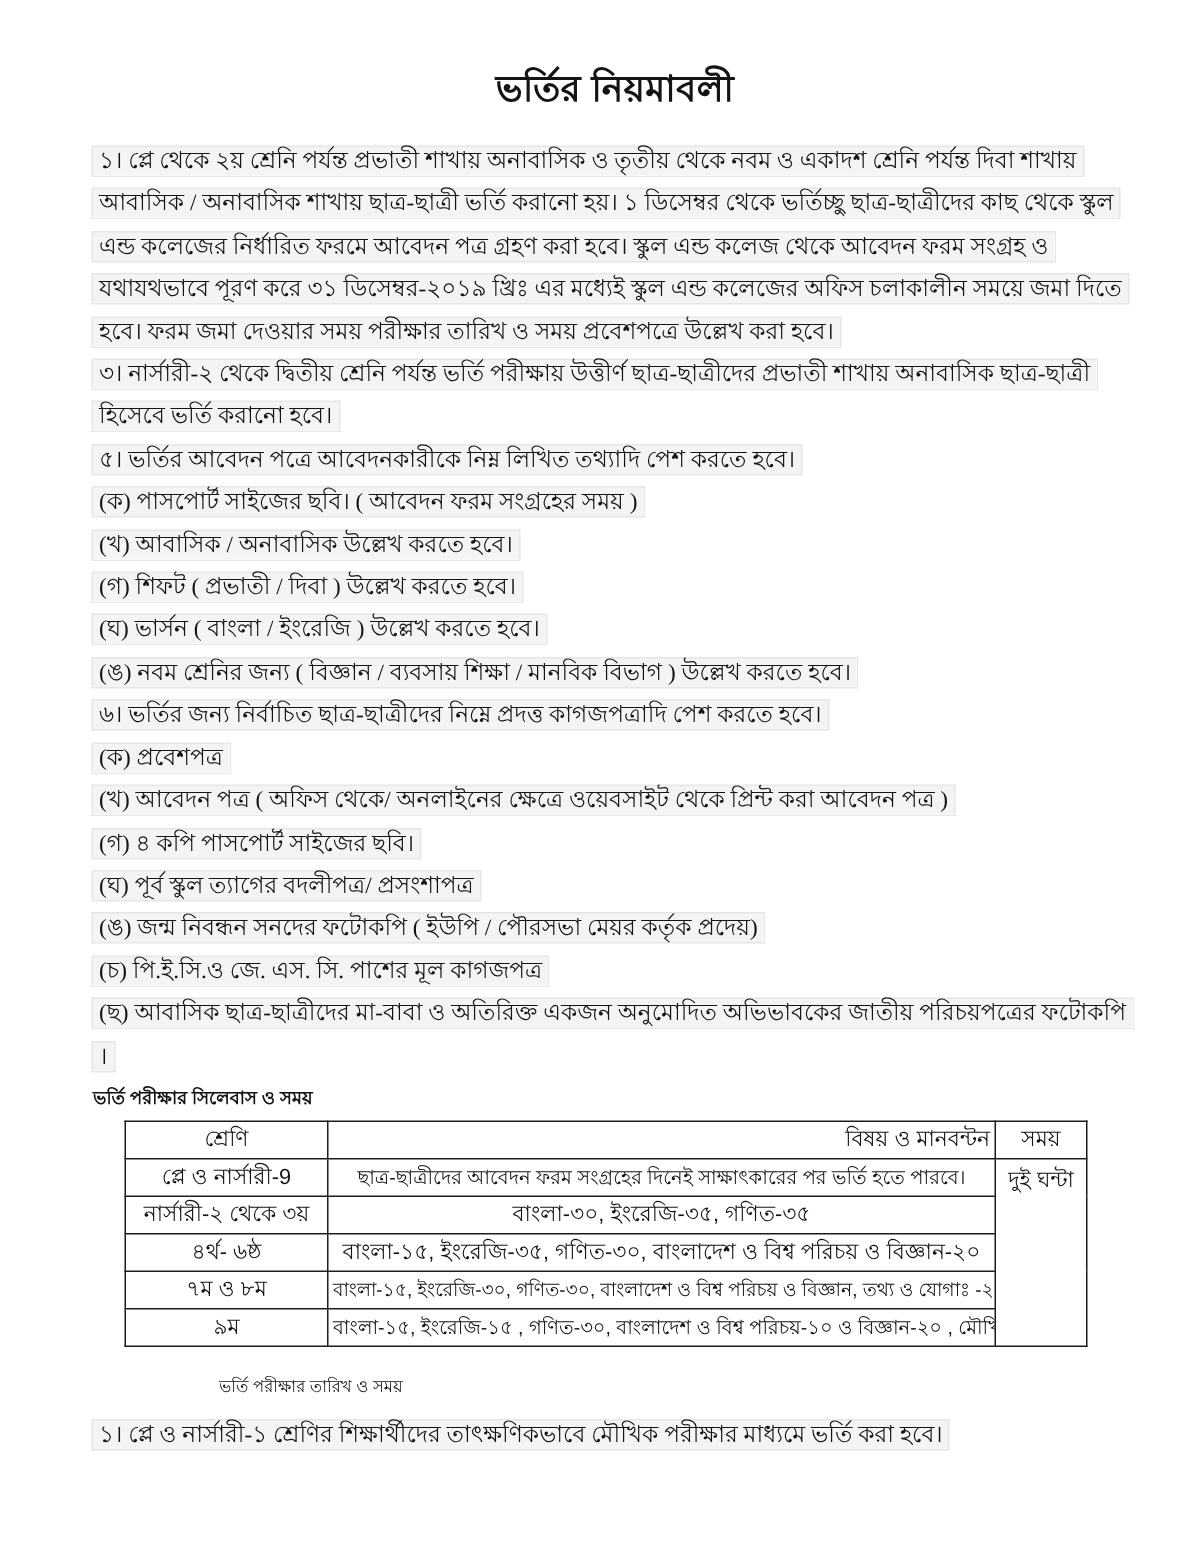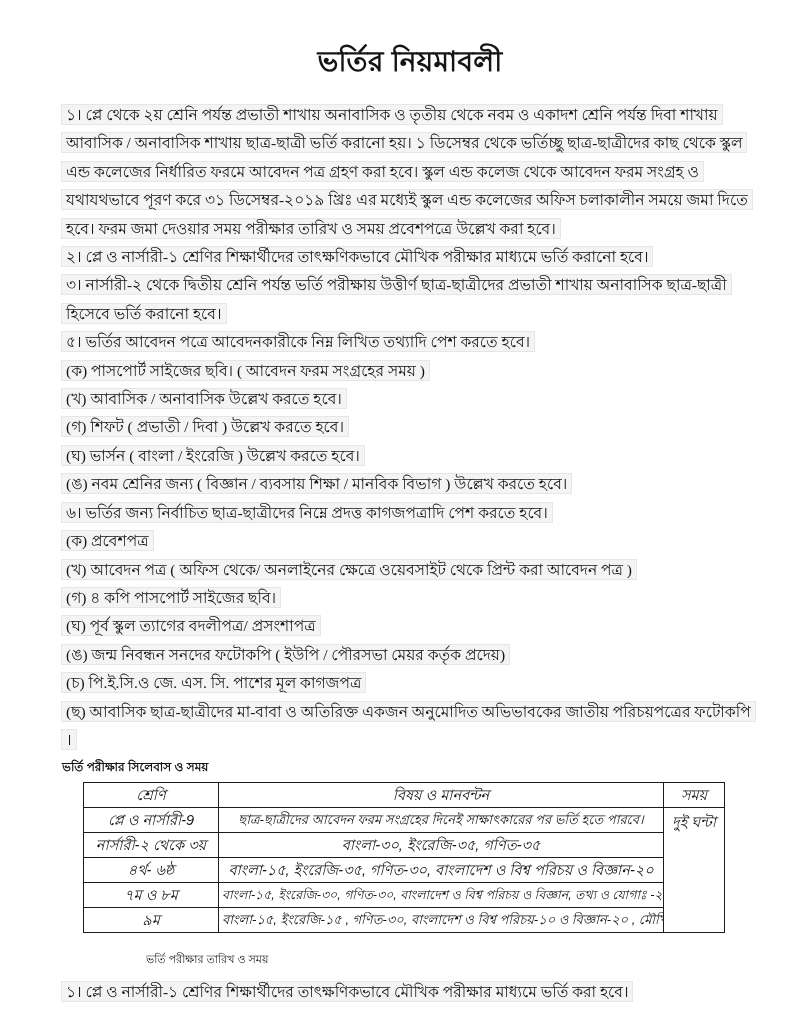--- a/index.html
+++ b/index.html
@@ -4,21 +4,21 @@
 <style>
   html, body { margin: 0; padding: 0; background: #ffffff; }
   body {
     width: 800px; height: 1035px; overflow: hidden;
     font-family: "Liberation Sans", "DejaVu Sans", sans-serif;
     color: #141414;
   }
   .page { padding: 40px 42px 0 62px; }
 
   h1.doc-title {
-    text-align: center; font-size: 28px; font-weight: bold;
+    text-align: center; font-size: 24px; font-weight: bold;
     margin: 0 0 14px 0; letter-spacing: 0.3px;
   }
 
   p.ln { margin: 0; font-size: 15.5px; line-height: 28.4px; }
 
   
   .hl {
     background: #f4f4f4;
     box-shadow: 0 0 0 1px #e6e6e6;
     -webkit-box-decoration-break: clone;
@@ -28,30 +28,30 @@
   }
 
   h2.tbl-title {
     text-align: left; font-size: 12px; font-weight: bold;
     margin: 4px 0 4px 0;
   }
 
   table.syll {
     border-collapse: collapse; table-layout: fixed;
     width: 620px; margin: 2px 0 0 21px;
-    font-size: 14.5px; line-height: 20px; font-style: italic;
+    font-size: 14.5px; line-height: 20px;
   }
   table.syll th, table.syll td {
     border: 1.6px solid #1c1c1c;
     text-align: center; vertical-align: middle;
     padding: 2px 3px; font-weight: normal;
     overflow: hidden; white-space: nowrap;
   }
   table.syll .c-class { width: 128px; }
-  table.syll .c-subj  { width: 438px; }
+  table.syll .c-subj  { width: 438px; text-align: right; }
   table.syll .c-time  { width: 54px; }
   table.syll tr:nth-child(2) .cell-subj { font-size: 13px; }
   table.syll tr:nth-child(5) .cell-subj { font-size: 12.5px; }
   table.syll tr:nth-child(6) .cell-subj { font-size: 13px; }
   td.time-cell { vertical-align: top !important; padding-top: 4px !important; }
 
   h2.sched-title {
     font-size: 11px; font-weight: normal;
     margin: 18px 0 8px 84px;
   }
@@ -59,21 +59,20 @@
 </style>
 </head>
 <body>
 
 <div class="page">
 
   <h1 class="doc-title">ভর্তির নিয়মাবলী</h1>
 
   <div>
     <p class="ln"><span class="hl">১। প্লে থেকে ২য় শ্রেনি পর্যন্ত প্রভাতী শাখায় অনাবাসিক ও তৃতীয় থেকে নবম ও একাদশ শ্রেনি পর্যন্ত দিবা শাখায় আবাসিক / অনাবাসিক শাখায় ছাত্র-ছাত্রী ভর্তি করানো হয়। ১ ডিসেম্বর থেকে ভর্তিচ্ছু ছাত্র-ছাত্রীদের কাছ থেকে স্কুল এন্ড কলেজের নির্ধারিত ফরমে আবেদন পত্র গ্রহণ করা হবে। স্কুল এন্ড কলেজ থেকে আবেদন ফরম সংগ্রহ ও যথাযথভাবে পূরণ করে ৩১ ডিসেম্বর-২০১৯ খ্রিঃ এর মধ্যেই স্কুল এন্ড কলেজের অফিস চলাকালীন সময়ে জমা দিতে হবে। ফরম জমা দেওয়ার সময় পরীক্ষার তারিখ ও সময় প্রবেশপত্রে উল্লেখ করা হবে।</span></p>
-    <p class="ln"><span class="hl">২।  প্লে ও নার্সারী-১  শ্রেণির শিক্ষার্থীদের তাৎক্ষণিকভাবে মৌখিক পরীক্ষার মাধ্যমে ভর্তি করানো  হবে।</span></p>
     <p class="ln"><span class="hl">৩। নার্সারী-২ থেকে দ্বিতীয় শ্রেনি পর্যন্ত ভর্তি পরীক্ষায় উত্তীর্ণ ছাত্র-ছাত্রীদের প্রভাতী শাখায় অনাবাসিক ছাত্র-ছাত্রী হিসেবে ভর্তি করানো হবে।</span></p>
     <p class="ln"><span class="hl">৫। ভর্তির আবেদন পত্রে আবেদনকারীকে নিম্ন লিখিত তথ্যাদি পেশ করতে হবে।</span></p>
     <p class="ln"><span class="hl">(ক) পাসপোর্ট সাইজের ছবি। ( আবেদন ফরম সংগ্রহের সময় )</span></p>
     <p class="ln"><span class="hl">(খ) আবাসিক / অনাবাসিক উল্লেখ করতে হবে।</span></p>
     <p class="ln"><span class="hl">(গ) শিফট ( প্রভাতী / দিবা ) উল্লেখ করতে হবে।</span></p>
     <p class="ln"><span class="hl">(ঘ) ভার্সন ( বাংলা / ইংরেজি ) উল্লেখ করতে হবে।</span></p>
     <p class="ln"><span class="hl">(ঙ) নবম শ্রেনির জন্য ( বিজ্ঞান / ব্যবসায় শিক্ষা / মানবিক বিভাগ ) উল্লেখ করতে হবে।</span></p>
     <p class="ln"><span class="hl">৬। ভর্তির জন্য নির্বাচিত ছাত্র-ছাত্রীদের নিম্নে প্রদত্ত কাগজপত্রাদি পেশ করতে হবে।</span></p>
     <p class="ln"><span class="hl">(ক) প্রবেশপত্র</span></p>
     <p class="ln"><span class="hl">(খ) আবেদন পত্র ( অফিস থেকে/ অনলাইনের ক্ষেত্রে ওয়েবসাইট থেকে প্রিন্ট করা আবেদন পত্র )</span></p>

